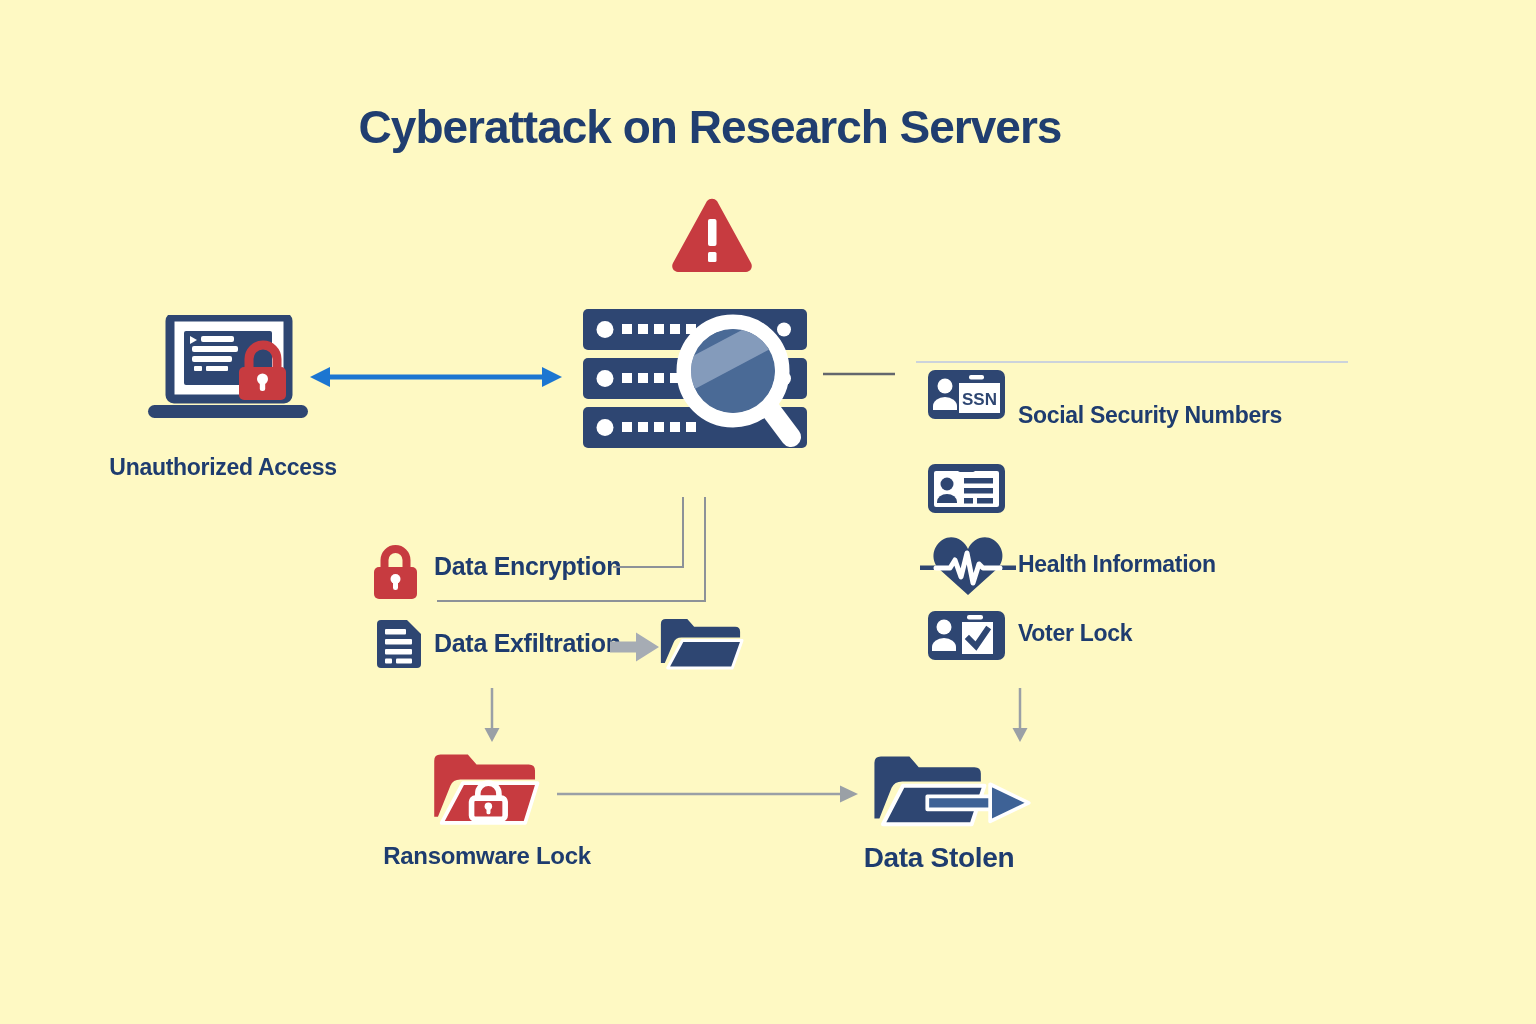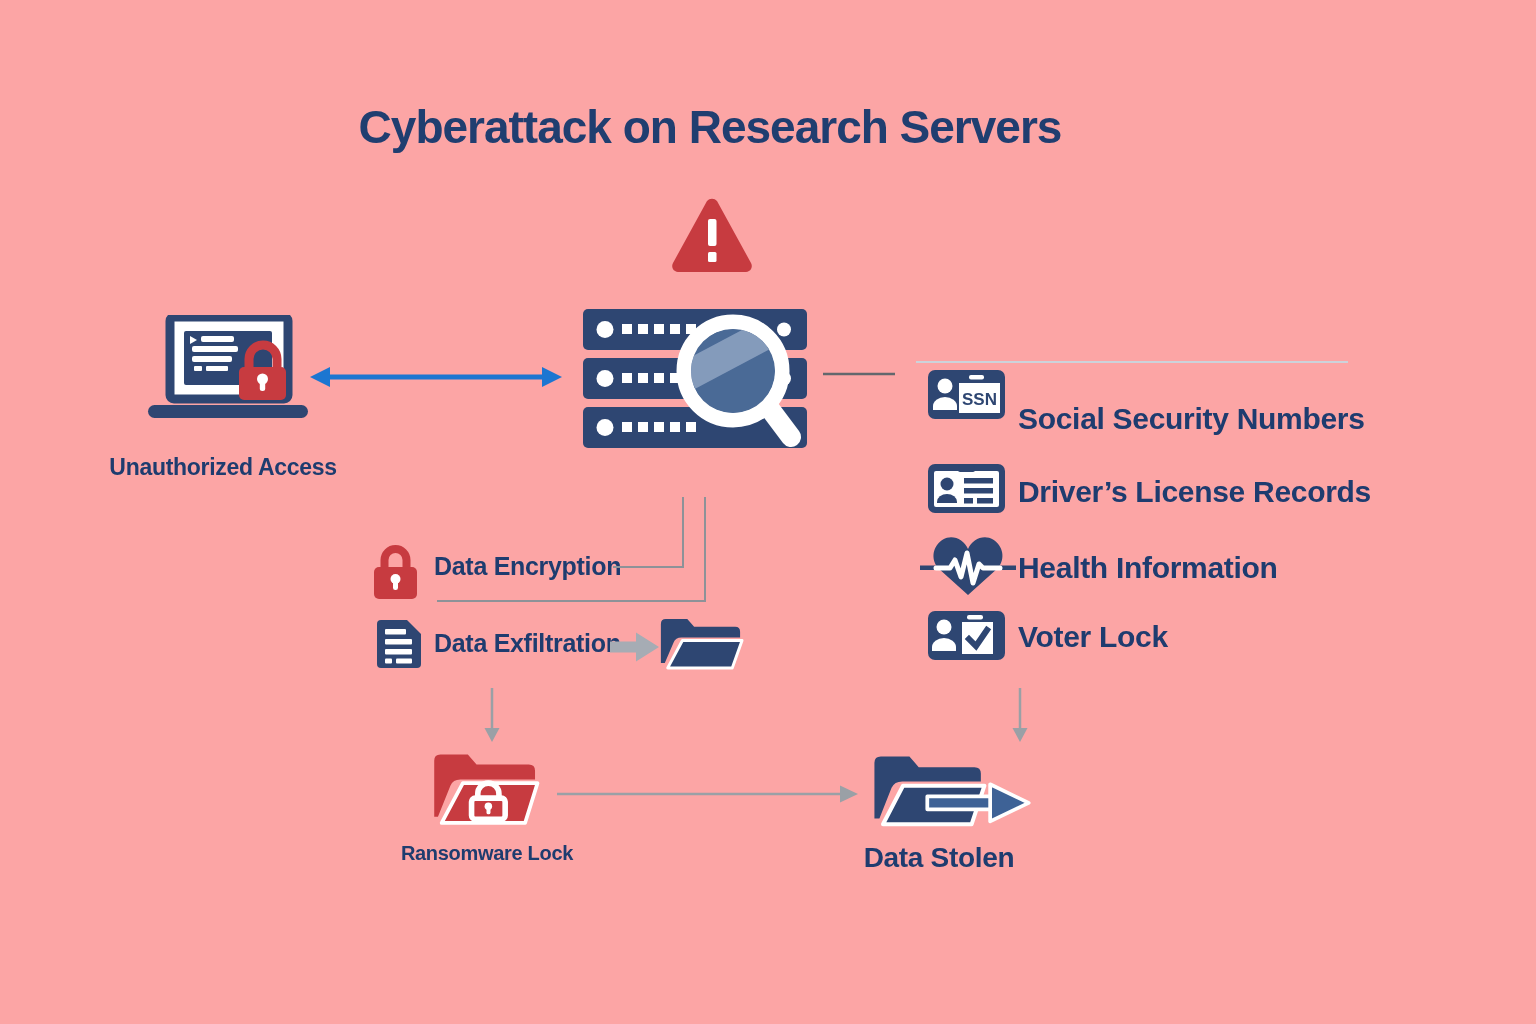--- a/index.html
+++ b/index.html
@@ -1,31 +1,31 @@
 <!DOCTYPE html>
 <html><head>
 <meta charset="utf-8">
 <style>
   html,body{margin:0;padding:0;background:#ffffff;}
   #canvas{
-    position:relative;width:1536px;height:1024px;background:#fca5a5;overflow:hidden;
+    position:relative;width:1536px;height:1024px;background:#fef9c3;overflow:hidden;
     font-family:"Liberation Sans",sans-serif;color:#1e3c6f;
   }
   .abs{position:absolute;}
   .ctr{text-align:center;}
   #title{left:0;top:100px;width:1420px;font-size:46px;font-weight:bold;color:#203e70;letter-spacing:-1px;}
   .node-label{font-size:23px;font-weight:bold;color:#1e3c6f;letter-spacing:-0.3px;}
   #ua-label{left:63px;top:454px;width:320px;}
   #rs-label{left:552px;top:461px;width:280px;font-size:24px;letter-spacing:0.3px;}
   #panel-heading{left:916px;top:319px;width:430px;font-size:27px;font-weight:bold;letter-spacing:-0.5px;}
   #panel-divider{left:916px;top:361px;width:432px;height:2px;background:#ccd3db;}
-  .panel-item-label{font-size:30px;font-weight:bold;letter-spacing:-0.3px;}
+  .panel-item-label{font-size:23px;font-weight:bold;letter-spacing:-0.3px;}
   #enc-label{left:434px;top:552px;font-size:25px;}
   #exf-label{left:434px;top:629px;font-size:25px;}
-  #ransom-label{left:377px;top:842px;width:220px;font-size:20px;}
+  #ransom-label{left:377px;top:842px;width:220px;font-size:24px;}
   #stolen-label{left:849px;top:842px;width:180px;font-size:28px;}
   svg{display:block;}
   #connector-layer{left:0;top:0;pointer-events:none;}
 </style>
 </head>
 <body>
 
 <div id="canvas">
 
   <div id="title" class="abs ctr">Cyberattack on Research Servers</div>
@@ -126,21 +126,20 @@
       <rect x="6" y="7" width="65" height="36" rx="2" fill="#ffffff"></rect>
       <rect x="30" y="2" width="17" height="6" rx="2" fill="#2e4672"></rect>
       <circle cx="19" cy="20" r="6.5" fill="#2e4672"></circle>
       <path d="M9,38 a10,8 0 0 1 20,0 v1 h-20 z" fill="#2e4672"></path>
       <rect x="36" y="14" width="29" height="5.5" fill="#2e4672"></rect>
       <rect x="36" y="24" width="29" height="5.5" fill="#2e4672"></rect>
       <rect x="36" y="34" width="9" height="5.5" fill="#2e4672"></rect>
       <rect x="49" y="34" width="16" height="5.5" fill="#2e4672"></rect>
     </svg>
   </div>
-  <div class="abs panel-item-label" style="left:1018px;top:475px;">Driver’s License Records</div>
 
   <div class="abs" style="left:920px;top:531px;">
     <svg width="96" height="68" viewBox="0 0 96 68">
       <path d="M48,18 C44,8 32,3 23,8.5 C12.5,15 10.5,28 18,37 L48,64 L78,37 C85.5,28 83.5,15 73,8.5 C64,3 52,8 48,18 Z" fill="#2e4672"></path>
       <rect x="0" y="34.5" width="17" height="4.5" fill="#2e4672"></rect>
       <rect x="79" y="34.5" width="17" height="4.5" fill="#2e4672"></rect>
       <polyline points="16,37 30,37 35,29 41,46 47,22 53,52 59,33 63,37 80,37" fill="none" stroke="#ffffff" stroke-width="5" stroke-linejoin="round" stroke-linecap="round"></polyline>
     </svg>
   </div>
   <div class="abs panel-item-label" style="left:1018px;top:551px;">Health Information</div>

